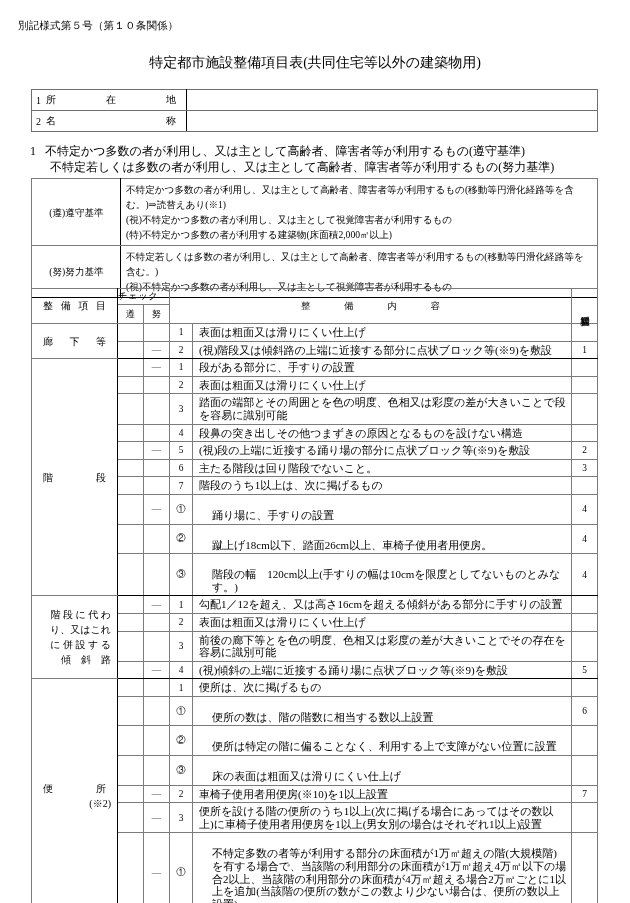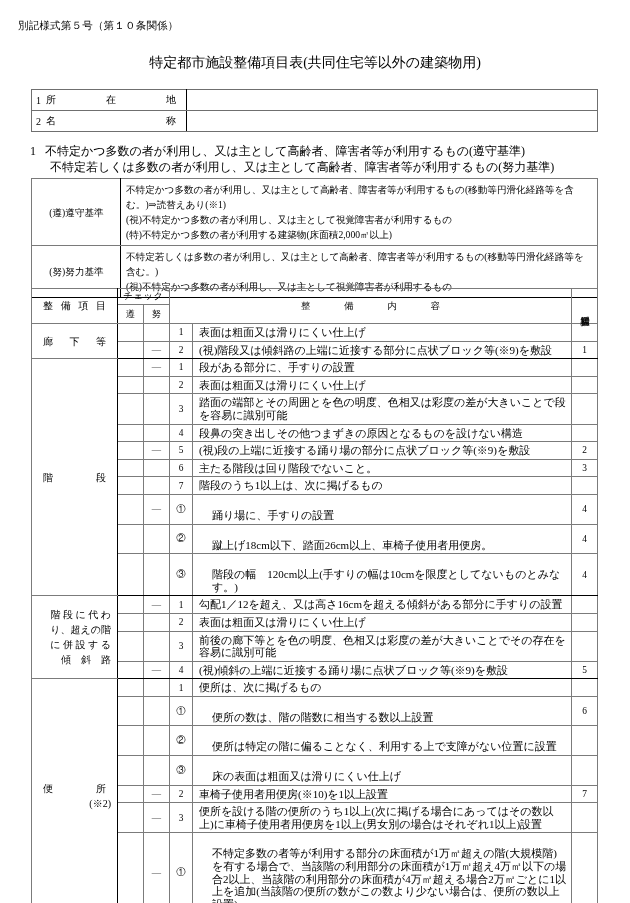--- a/index.html
+++ b/index.html
@@ -136,21 +136,21 @@
     vertical-align: middle;
     border-right: 1.1px solid #000 !important;
   }
   .th-item .sp {
     display: flex;
     justify-content: space-between;
     padding: 0 11px;
     font-size: 10px;
   }
   .th-check {
-    text-align: center;
+    text-align: left;
     vertical-align: middle;
     font-size: 9.6px;
     height: 15px;
     letter-spacing: 0.6px;
   }
   .th-sub {
     text-align: center;
     vertical-align: middle;
     font-size: 9.6px;
     height: 18px;
@@ -425,21 +425,21 @@
         <td class="chk"></td>
         <td class="chk dash"></td>
         <td class="no">③</td>
         <td class="cnt"><span class="indent">階段の幅　120cm以上(手すりの幅は10cmを限度としてないものとみなす。)</span></td>
         <td class="rel">4</td>
       </tr>
 
       <tr>
         <td class="grp" rowspan="4">
           <span class="multi">階 段 に 代 わ</span>
-          <span class="multi">り、超えの階</span>
+          <span class="multi">り、又はこれ</span>
           <span class="multi">に 併 設 す る</span>
           <span class="multi">傾　斜　路</span>
         </td>
         <td class="chk"></td>
         <td class="chk dash">—</td>
         <td class="no">1</td>
         <td class="cnt">勾配1／12を超え、又は高さ16cmを超える傾斜がある部分に手すりの設置</td>
         <td class="rel"></td>
       </tr>
       <tr>

